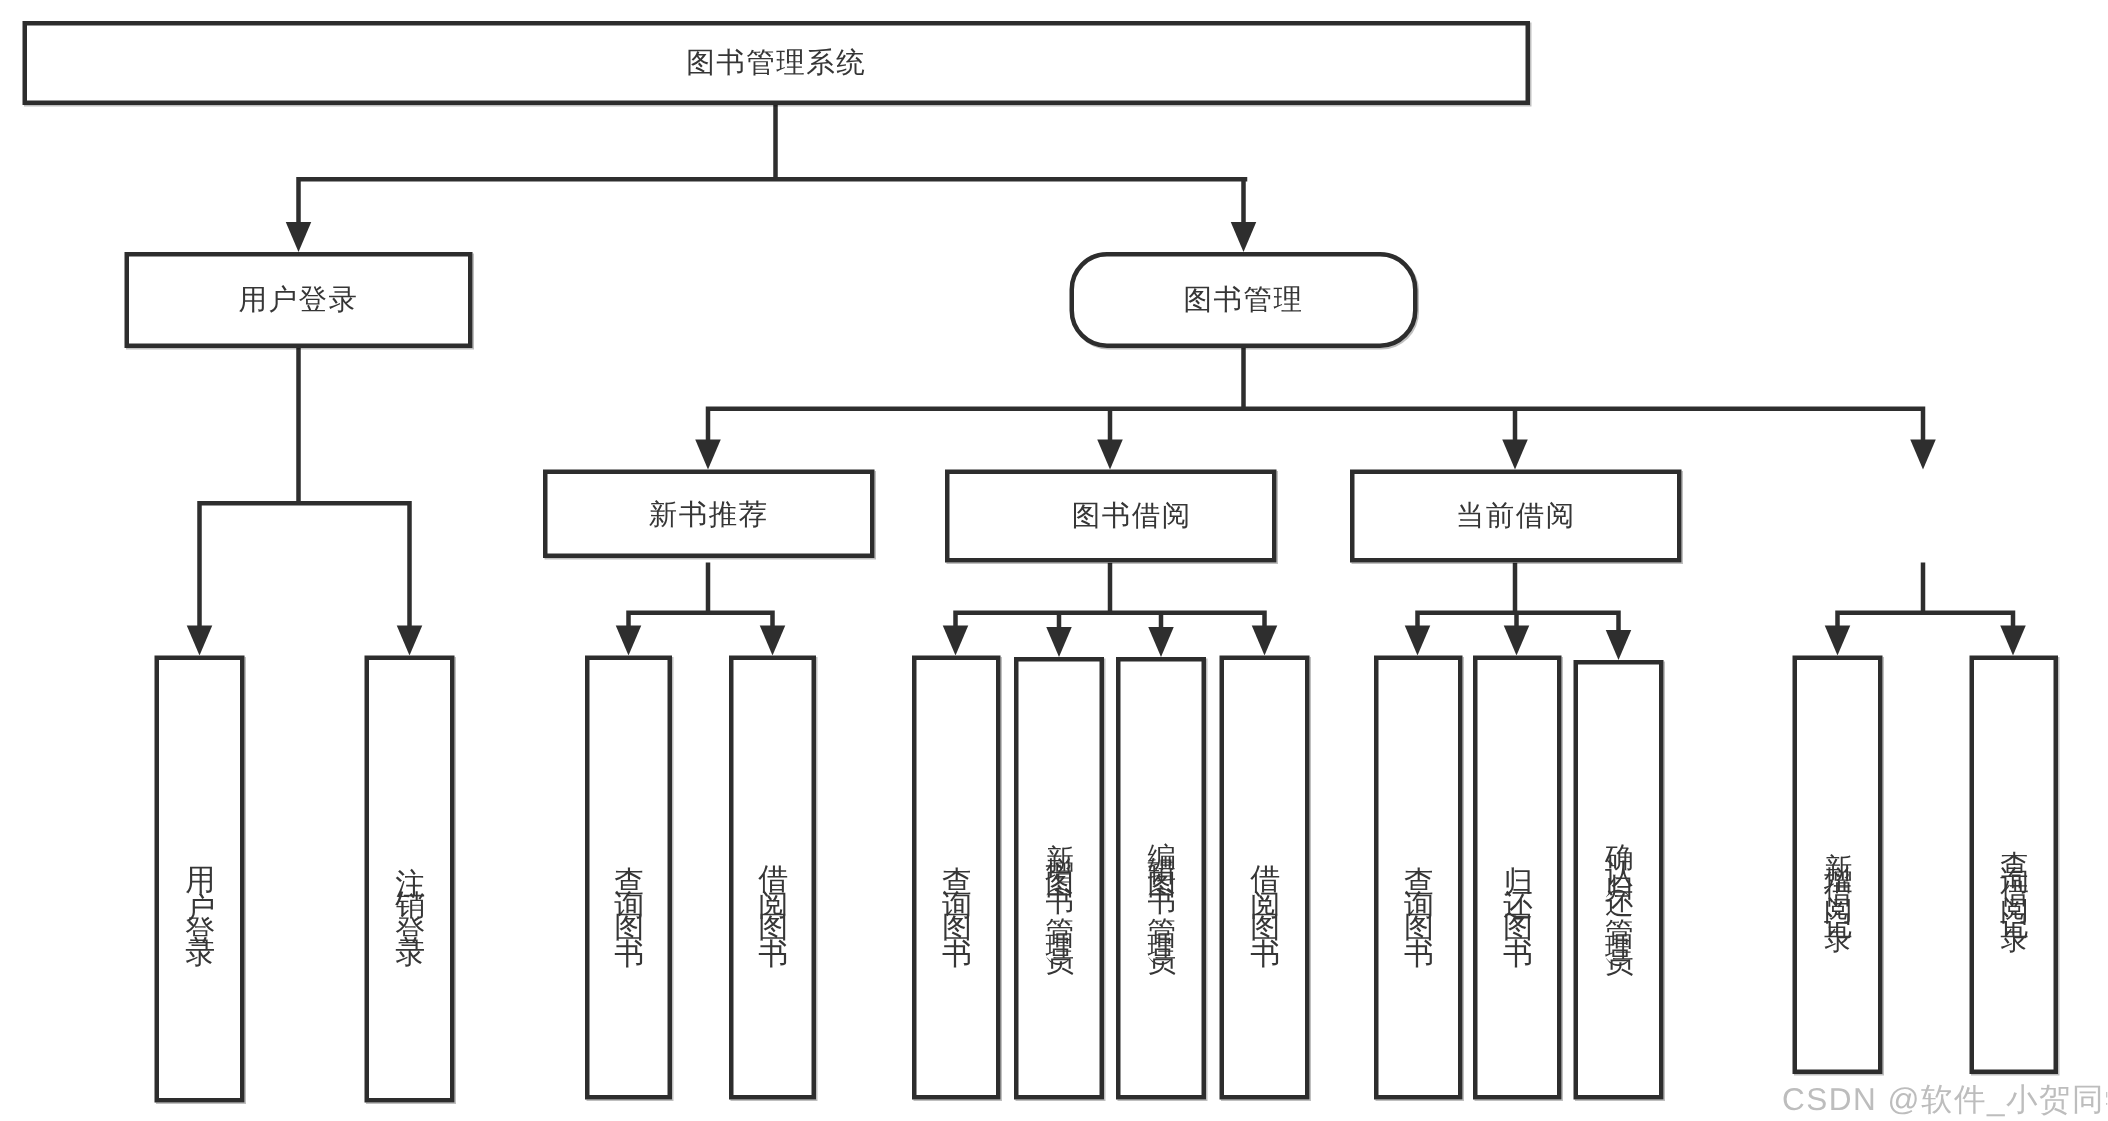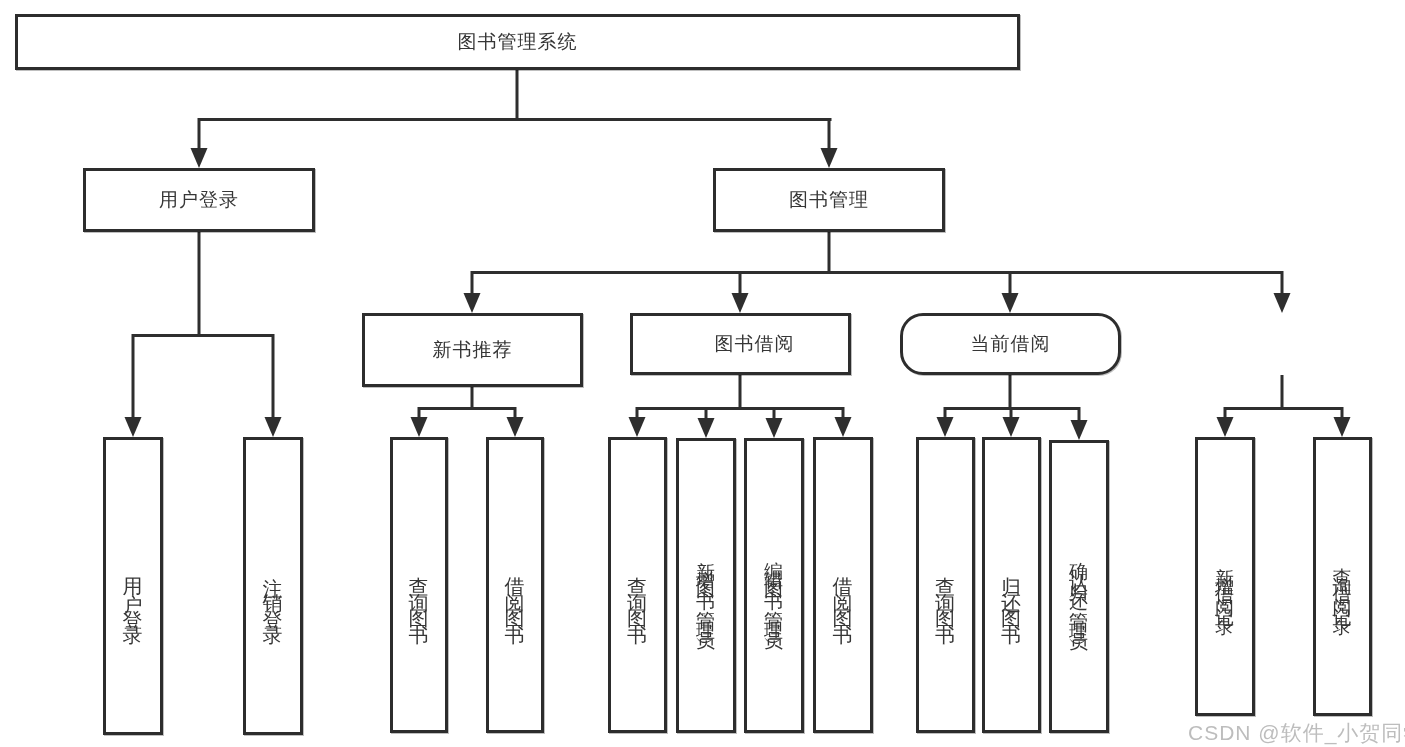--- a/index.html
+++ b/index.html
@@ -84,31 +84,31 @@
       <polygon points="1333.5,417 1350.5,417 1342,437" fill="#2e2e2e"></polygon>
     </svg>
 
   <div class="box hbox" style="left:15px; top:14px; width:1005px; height:56px;justify-content:center;">
     <span>图书管理系统</span>
   </div>
 
   <div class="box hbox" style="left:83px; top:168px; width:232px; height:64px;">
     <span>用户登录</span>
   </div>
-  <div class="box hbox" style="left:713px; top:168px; width:232px; height:64px;">
+  <div class="box hbox" style="left:713px; top:168px; width:232px; height:64px;border-radius:25px;">
     <span>图书管理</span>
   </div>
 
-  <div class="box hbox" style="left:362px; top:313px; width:221px; height:74px;">
+  <div class="box hbox" style="left:362px; top:313px; width:221px; height:59px;">
     <span>新书推荐</span>
   </div>
   <div class="box hbox" style="left:630px; top:313px; width:221px; height:62px;padding-left:28px;">
     <span>图书借阅</span>
   </div>
-  <div class="box hbox" style="left:900px; top:313px; width:221px; height:62px;border-radius:23px;">
+  <div class="box hbox" style="left:900px; top:313px; width:221px; height:62px;">
     <span>当前借阅</span>
   </div>
 
   <div class="box" style="left:103px; top:437px; width:60px; height:298px;">
     <span class="vtext">用户登录</span>
   </div>
   <div class="box" style="left:243px; top:437px; width:60px; height:298px;">
     <span class="vtext">注销登录</span>
   </div>
 

